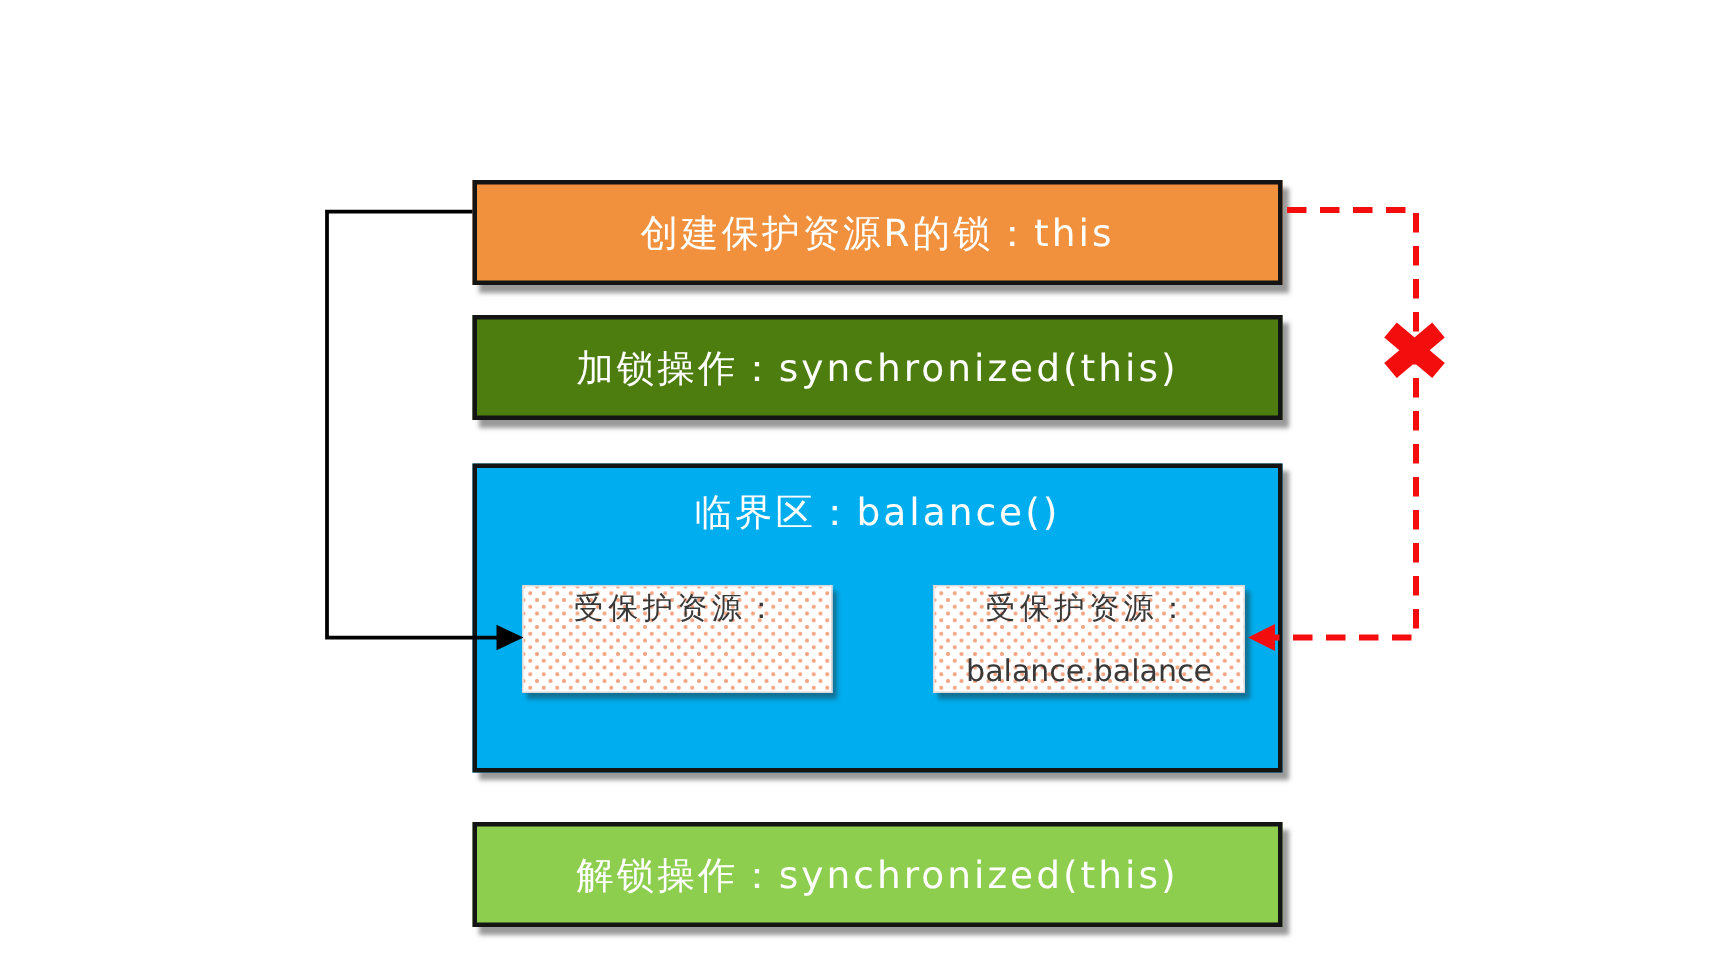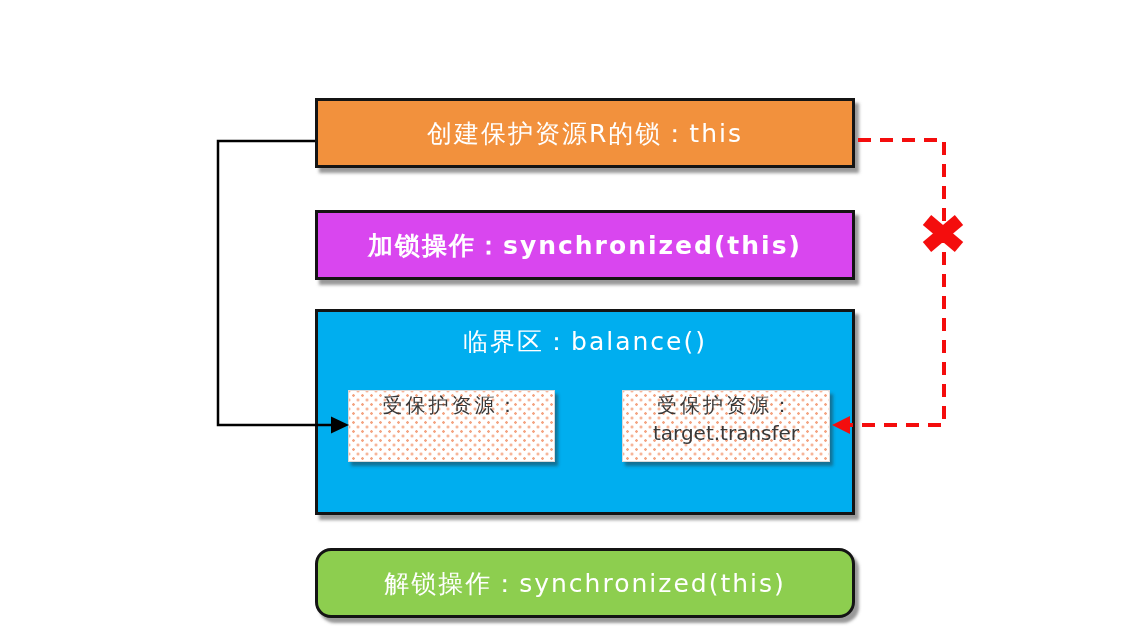--- a/index.html
+++ b/index.html
@@ -22,23 +22,23 @@
     border: 3px solid #141414;
     box-shadow: 4px 5px 3px rgba(70,70,70,0.55);
     display: flex;
     align-items: center;
     justify-content: center;
     color: #ffffff;
     font-size: 25px;
     letter-spacing: 2px;
     white-space: nowrap;
   }
-  .bar.orange { top: 98px; background: #F2913D; }
-  .bar.green1 { top: 210px; background: #d946ef; font-weight: bold; }
-  .bar.green2 { top: 548px; background: #8DCE4F; border-radius: 16px; }
+  .bar.orange { top: 120px; background: #F2913D; }
+  .bar.green1 { top: 210px; background: #4d7c0f; }
+  .bar.green2 { top: 548px; background: #8DCE4F; }
 
   .critical {
     position: absolute;
     left: 315px;
     top: 309px;
     width: 540px;
     height: 206px;
     background: #00AEEF;
     border: 3px solid #141414;
     box-shadow: 4px 5px 3px rgba(70,70,70,0.55);
@@ -60,21 +60,21 @@
     background-image:
       radial-gradient(circle, #F4A583 1.2px, rgba(0,0,0,0) 1.5px),
       radial-gradient(circle, #F4A583 1.2px, rgba(0,0,0,0) 1.5px);
     background-size: 9px 9px, 9px 9px;
     background-position: 0 0, 4.5px 4.5px;
     border: 1px solid #d9d9d9;
     box-shadow: 3px 4px 3px rgba(40,40,40,0.45);
     display: flex;
     flex-direction: column;
     align-items: center;
-    justify-content: flex-start;
+    justify-content: space-between;
     color: #383838;
     font-size: 20px;
     line-height: 28px;
     white-space: nowrap;
   }
   .resource-box .cjk-line { letter-spacing: 3px; }
   .resource-box.left  { left: 348px; width: 207px; }
   .resource-box.right { left: 622px; width: 208px; }
 
   svg.connectors {
@@ -99,21 +99,21 @@
   <div class="critical">
     <div class="critical-title">临界区：balance()</div>
   </div>
 
   <div class="resource-box left">
     <span class="cjk-line">受保护资源：</span>
   </div>
 
   <div class="resource-box right">
     <span class="cjk-line">受保护资源：</span>
-    <span>target.transfer</span>
+    <span>balance.balance</span>
   </div>
 
   <div class="bar green2">
     <span>解锁操作：synchronized(this)</span>
   </div>
 
   <svg class="connectors" width="1142" height="640" viewBox="0 0 1142 640">
 
     <polyline points="315,141 218,141 218,425 333,425" fill="none" stroke="#000000" stroke-width="2.5"></polyline>
     <polygon points="349,425 331,416.5 331,433.5" fill="#000000"></polygon>

